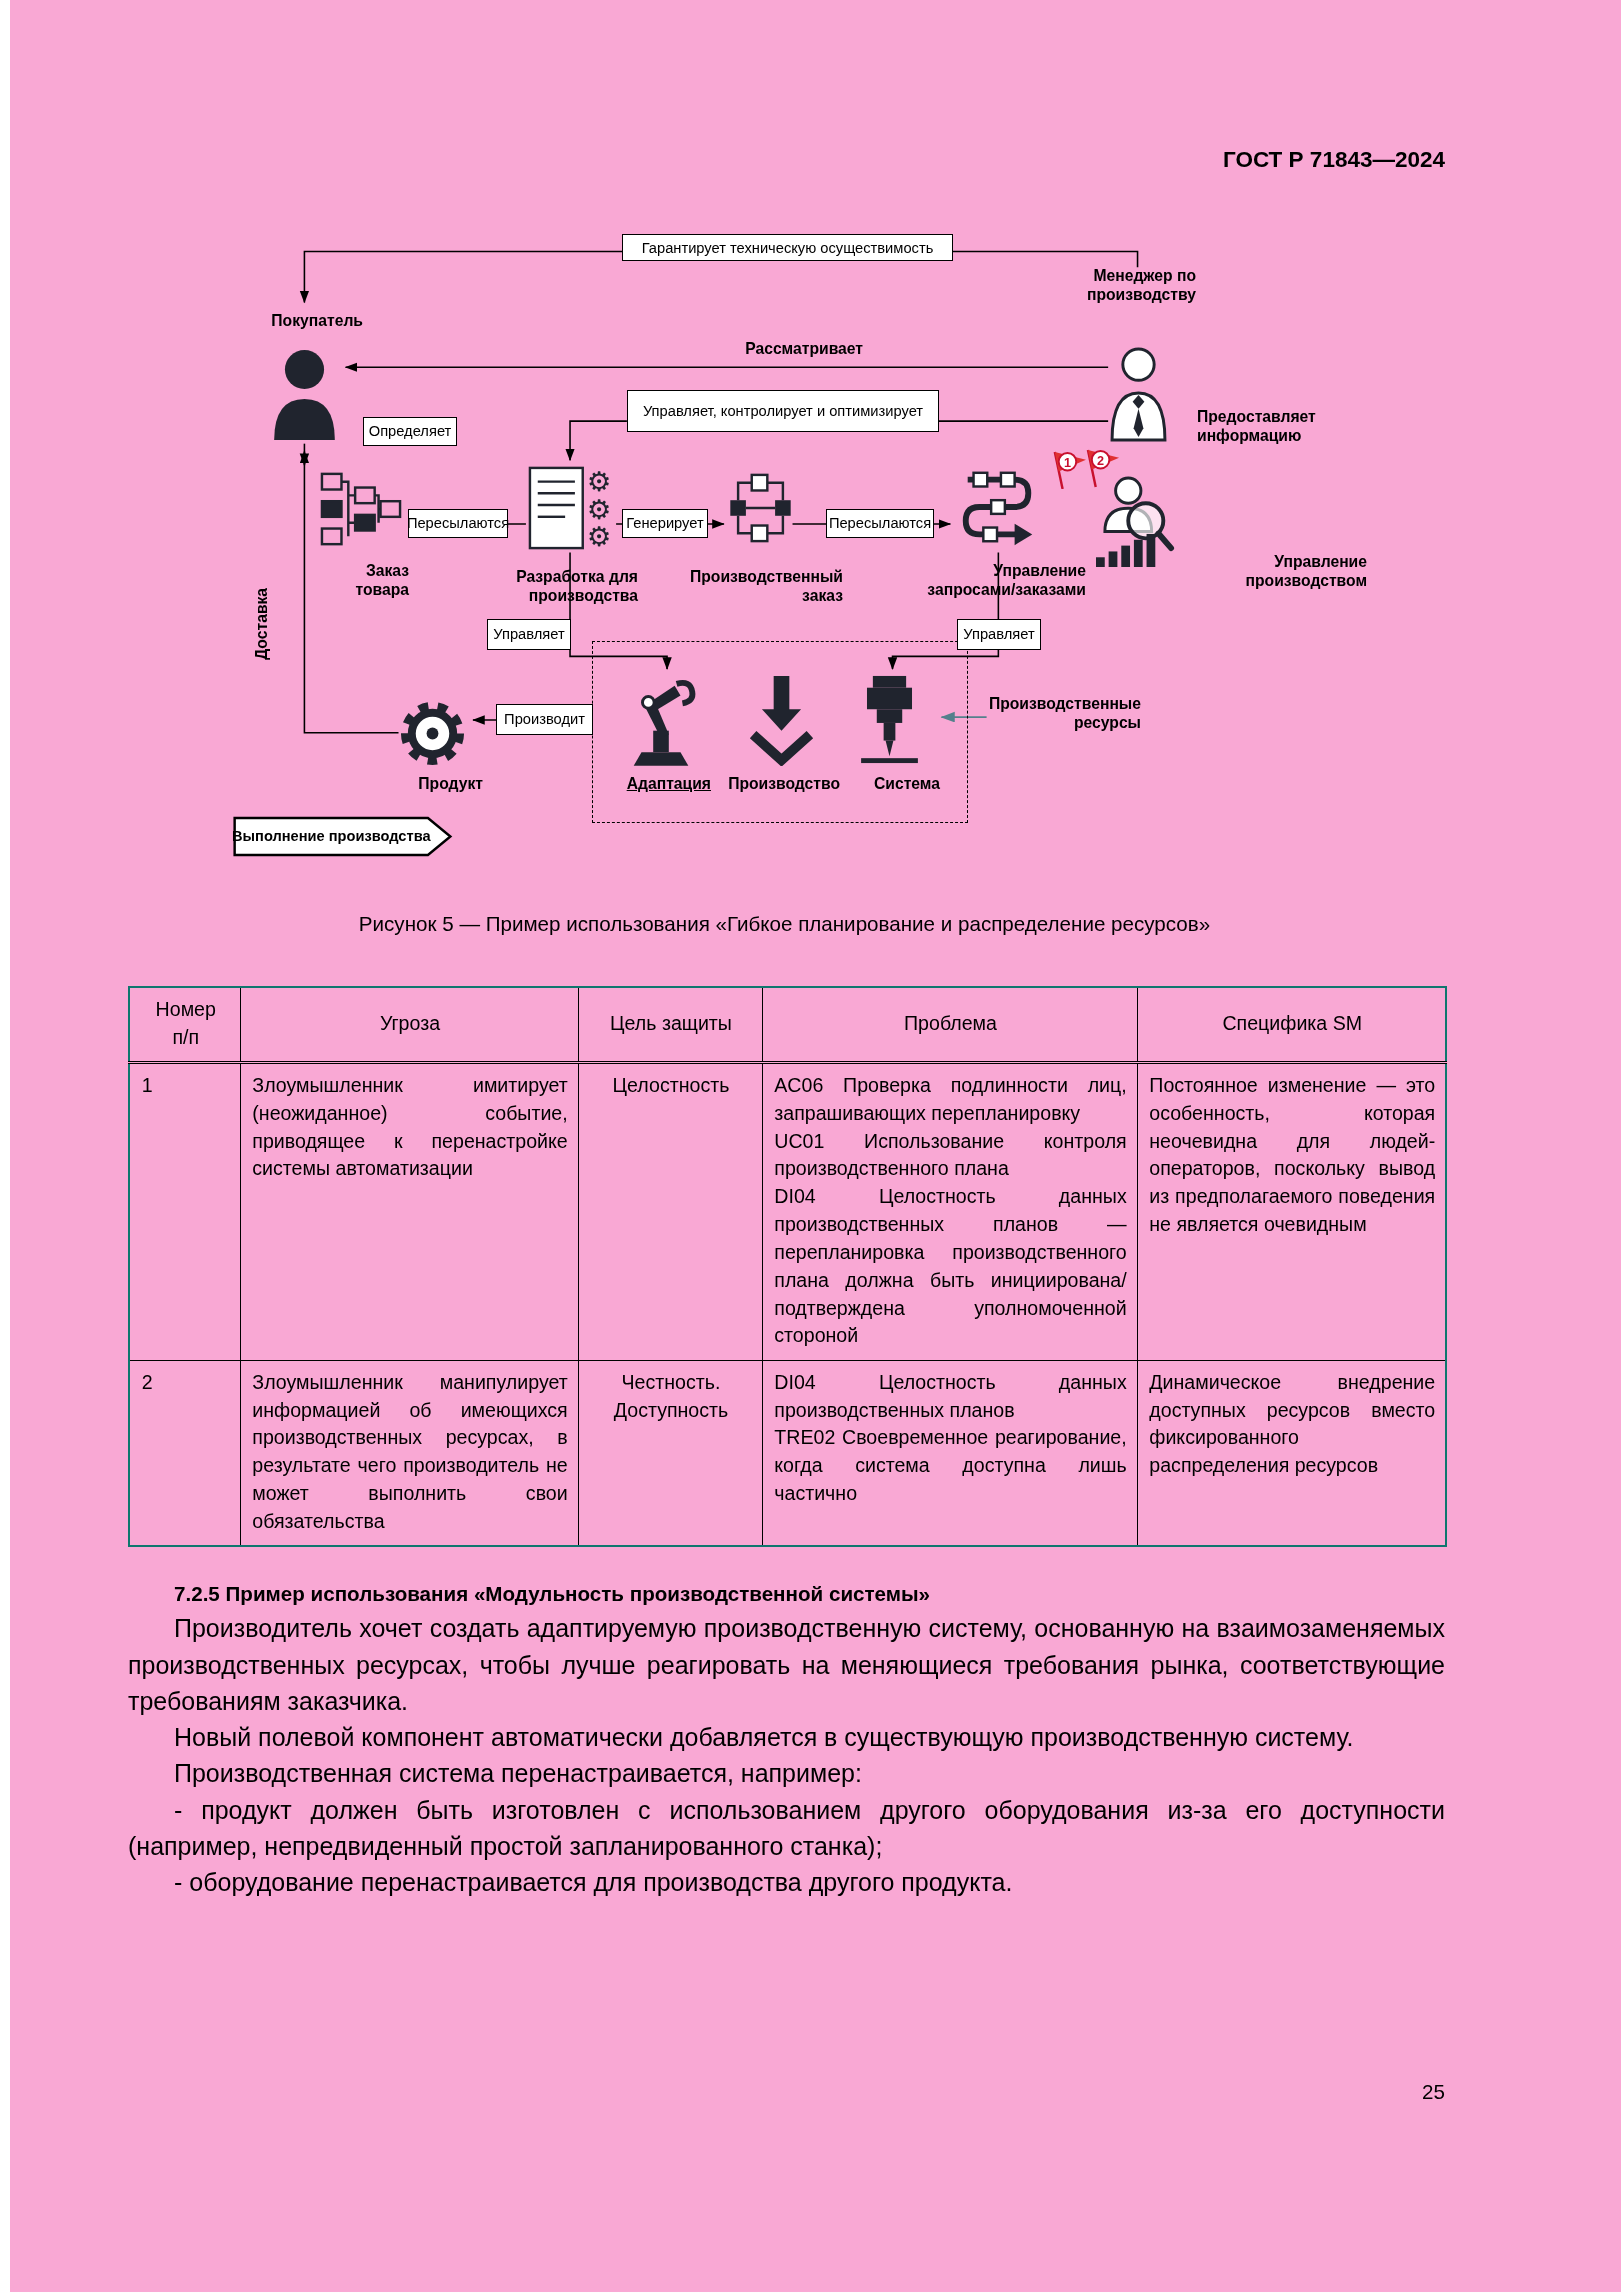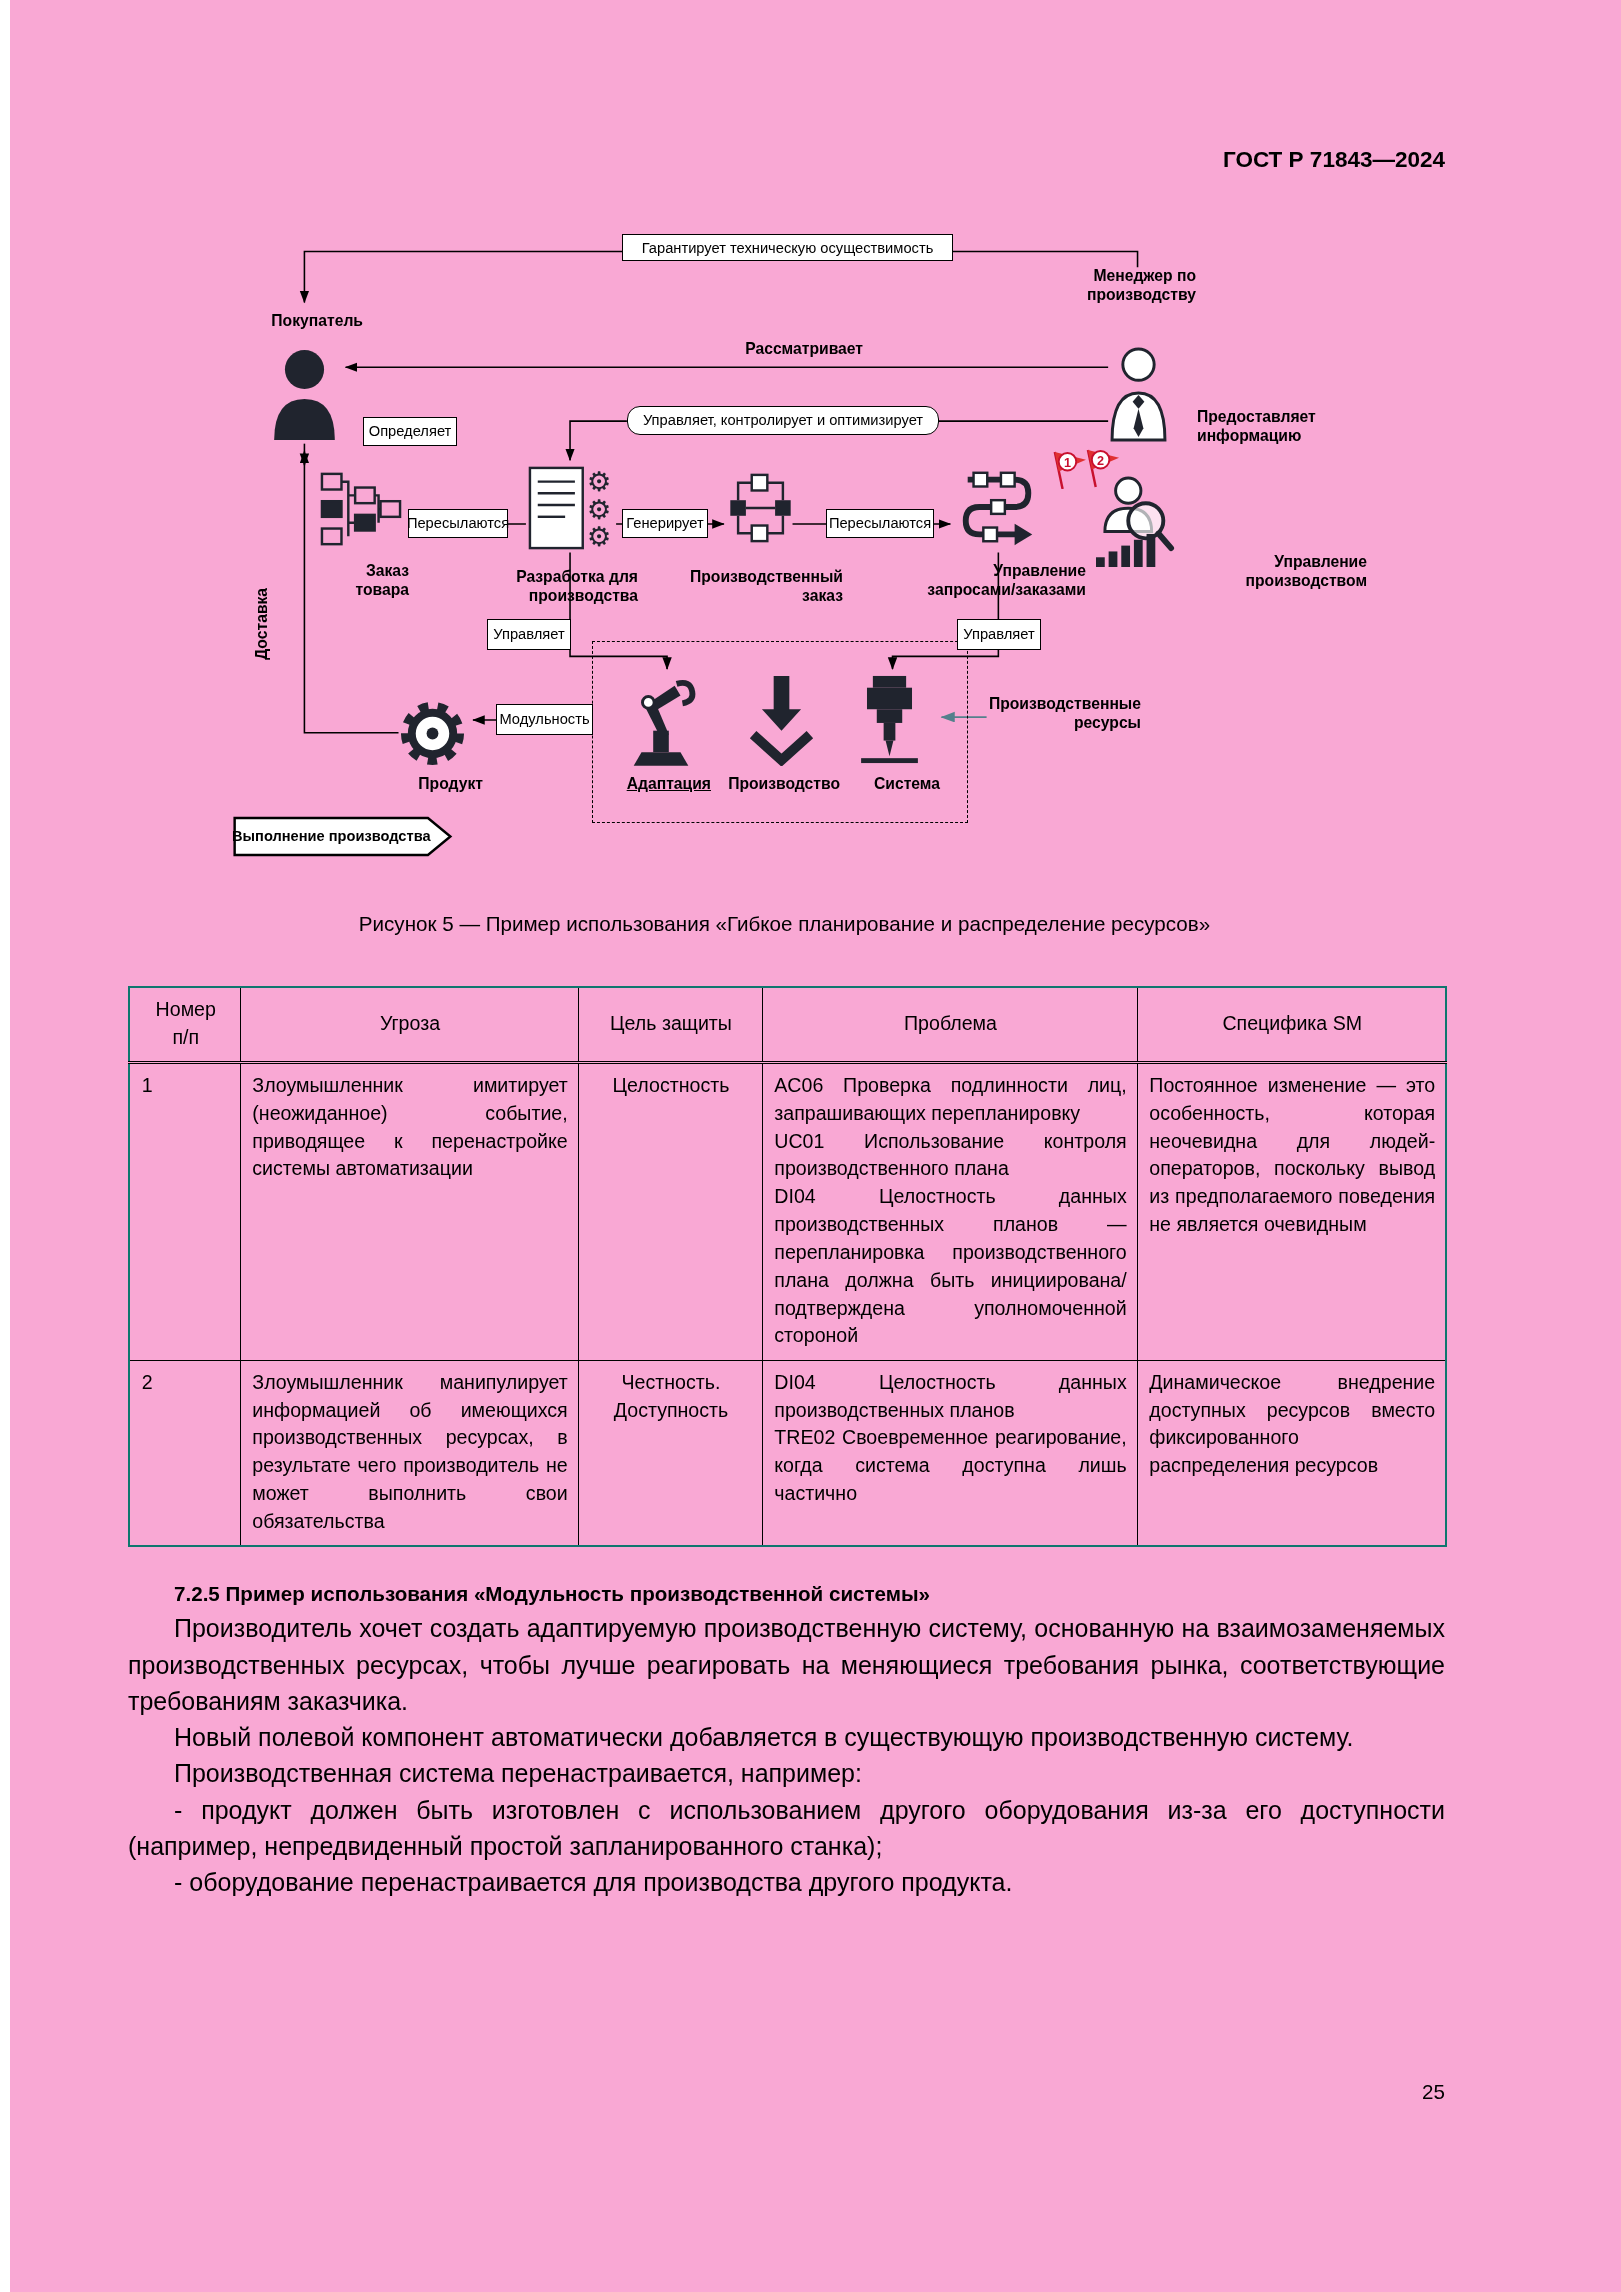--- a/index.html
+++ b/index.html
@@ -69,27 +69,27 @@
         <path d="M384 500 H262" marker-end="url(#arr)"></path>
         <path d="M186 513 H90 V226" marker-end="url(#arr)"></path>
       </g>
       <path d="M786 497 H740" fill="none" stroke="#54808c" stroke-width="1.8" marker-end="url(#arrb)"></path>
     </svg>
 
     <div class="dashedbox"></div>
 
     <div class="dbox" style="left:406px;top:4px;width:331px;height:27.4px;">Гарантирует техническую осуществимость</div>
     <div class="dbox" style="left:147px;top:187px;width:94px;height:29px;">Определяет</div>
-    <div class="dbox" style="left:411px;top:176px;width:312px;height:29px;border-radius:13px;">Управляет, контролирует и оптимизирует</div>
+    <div class="dbox" style="left:411px;top:160px;width:312px;height:42px;">Управляет, контролирует и оптимизирует</div>
     <div class="dbox" style="left:192px;top:279px;width:100px;height:29px;">Пересылаются</div>
     <div class="dbox" style="left:406px;top:279px;width:86px;height:29px;">Генерирует</div>
     <div class="dbox" style="left:610px;top:279px;width:108px;height:29px;">Пересылаются</div>
     <div class="dbox" style="left:271px;top:389px;width:84px;height:31px;">Управляет</div>
     <div class="dbox" style="left:741px;top:389px;width:84px;height:31px;">Управляет</div>
-    <div class="dbox" style="left:280px;top:474px;width:97px;height:31px;">Модульность</div>
+    <div class="dbox" style="left:280px;top:474px;width:97px;height:31px;">Производит</div>
 
     <div class="dlabel" style="left:29px;top:82px;width:118px;">Покупатель</div>
     <div class="dlabel" style="left:841px;top:37px;width:139px;">Менеджер по
 производству</div>
     <div class="dlabel" style="left:490px;top:110px;width:157px;">Рассматривает</div>
     <div class="dlabel" style="left:95px;top:332px;width:98px;">Заказ
 товара</div>
     <div class="dlabel" style="left:285px;top:338px;width:137px;">Разработка для
 производства</div>
     <div class="dlabel" style="left:460px;top:338px;width:167px;">Производственный

